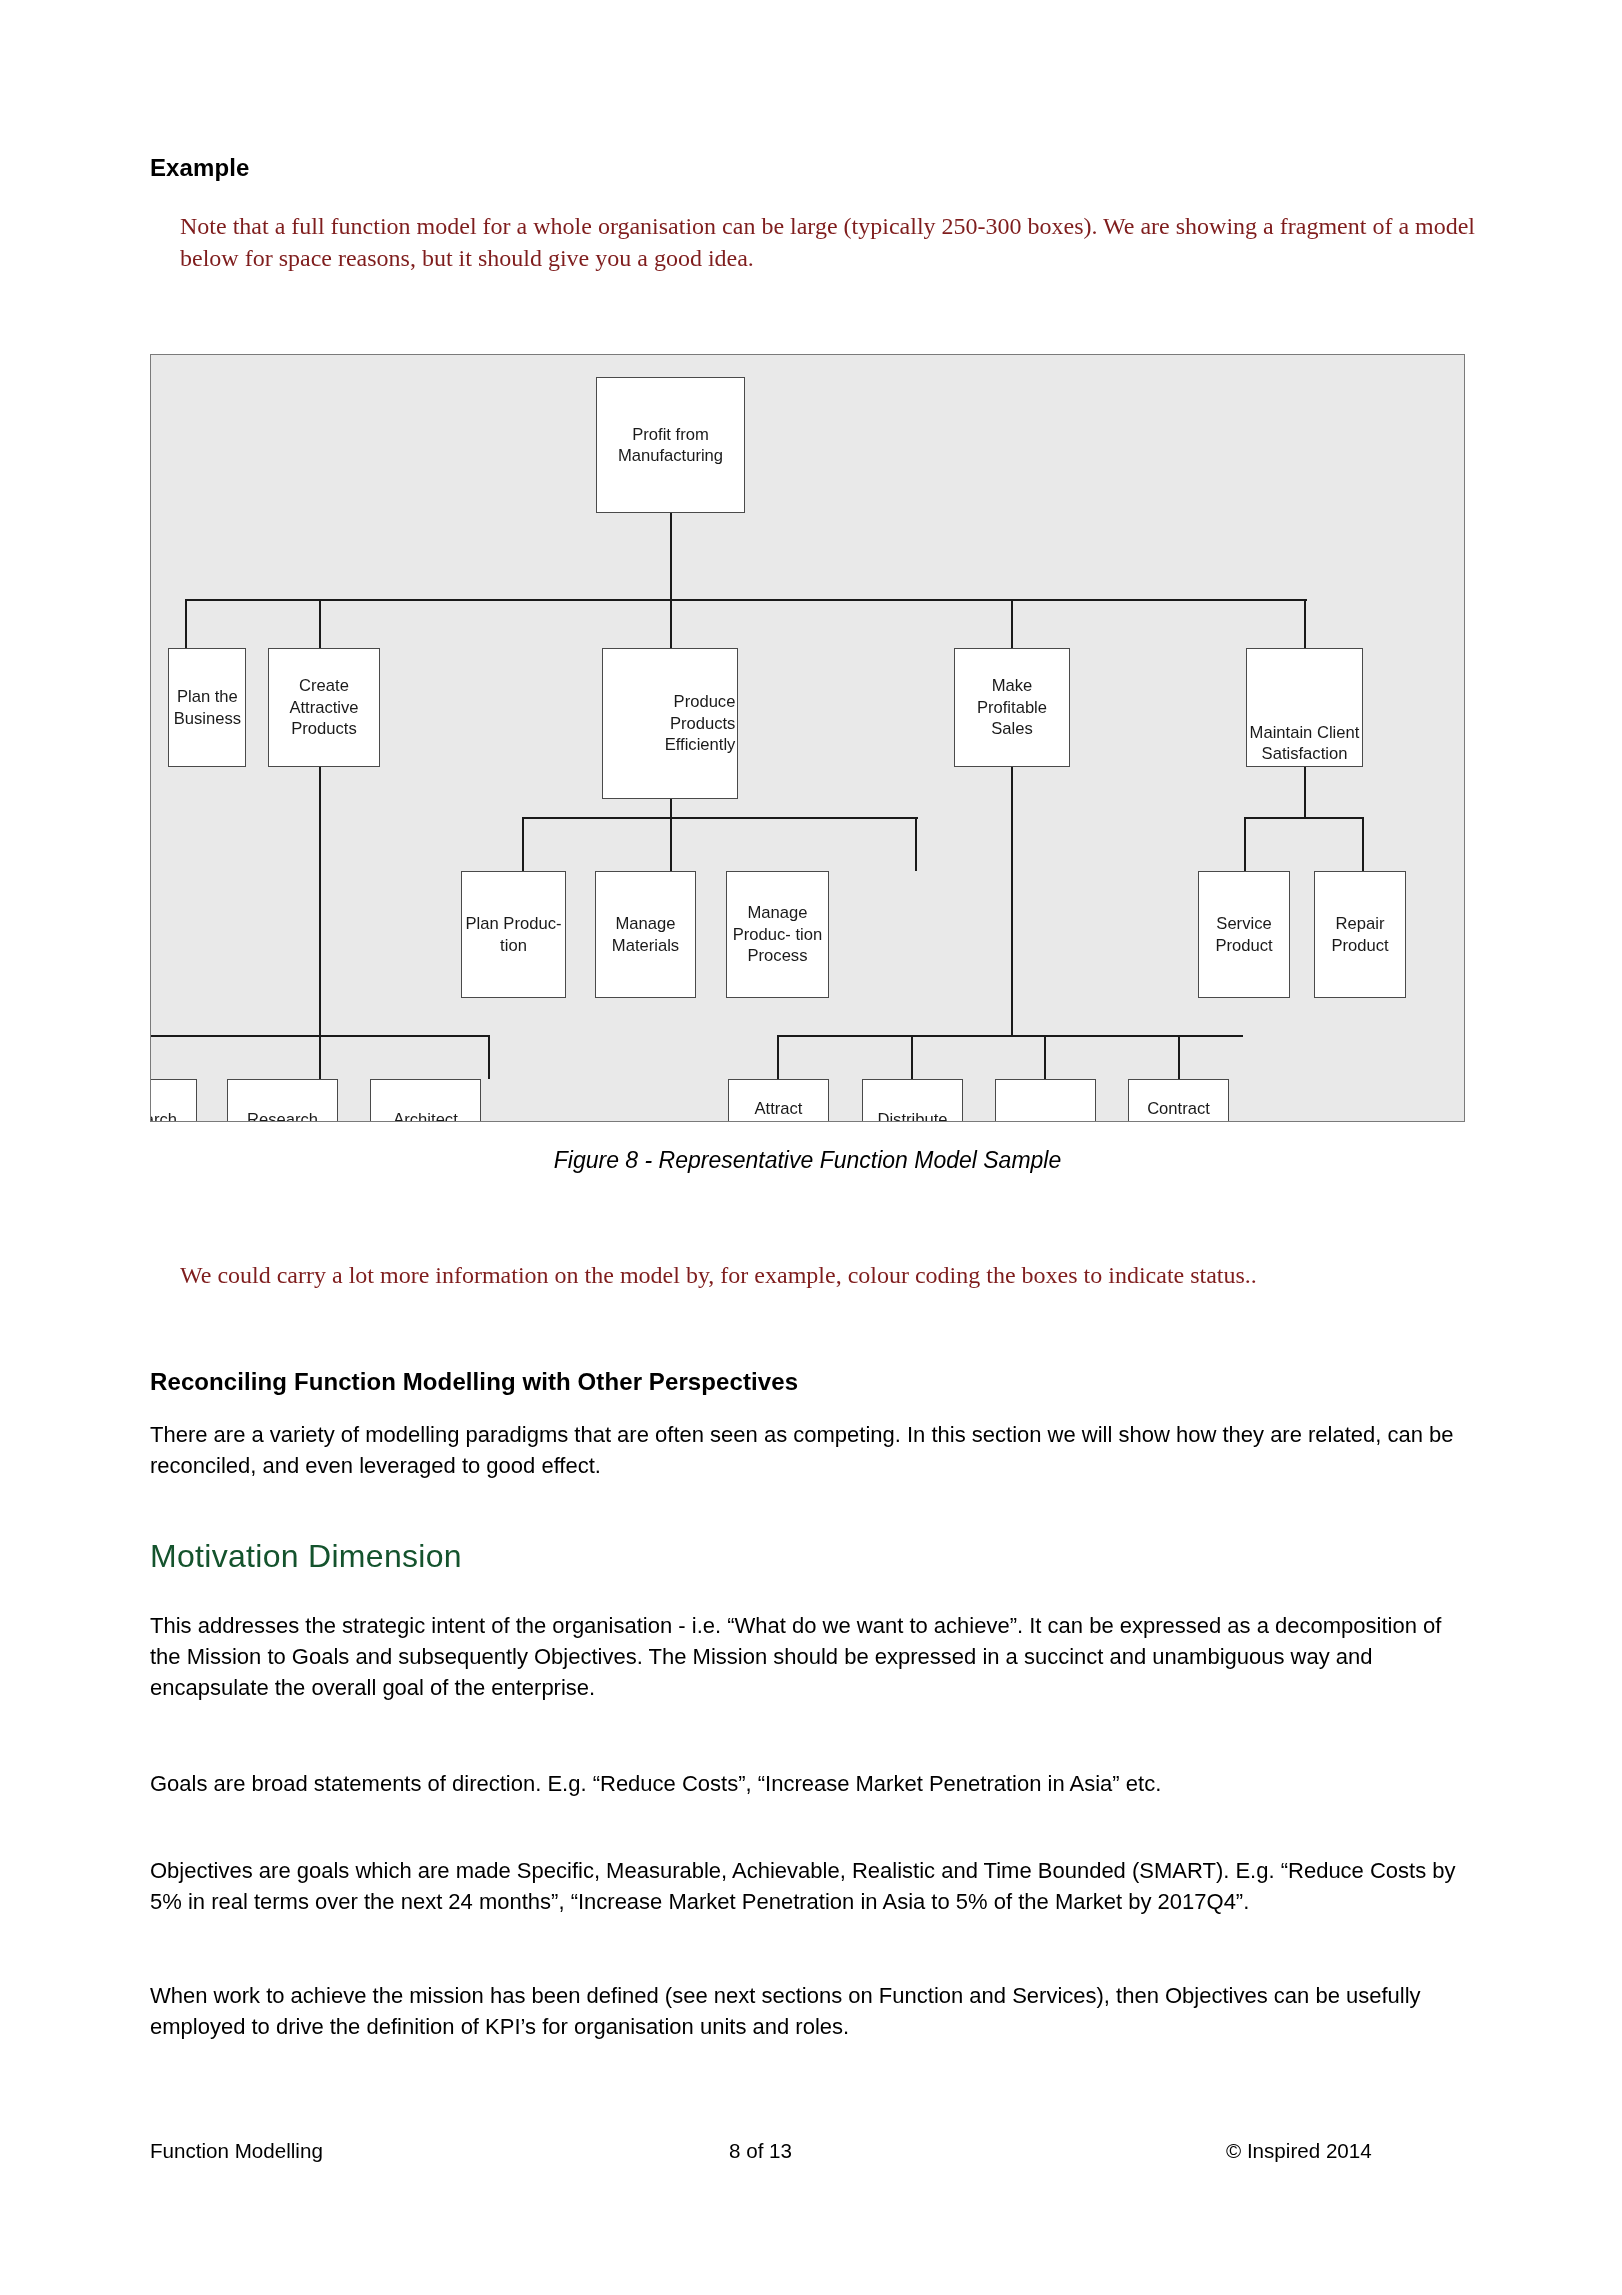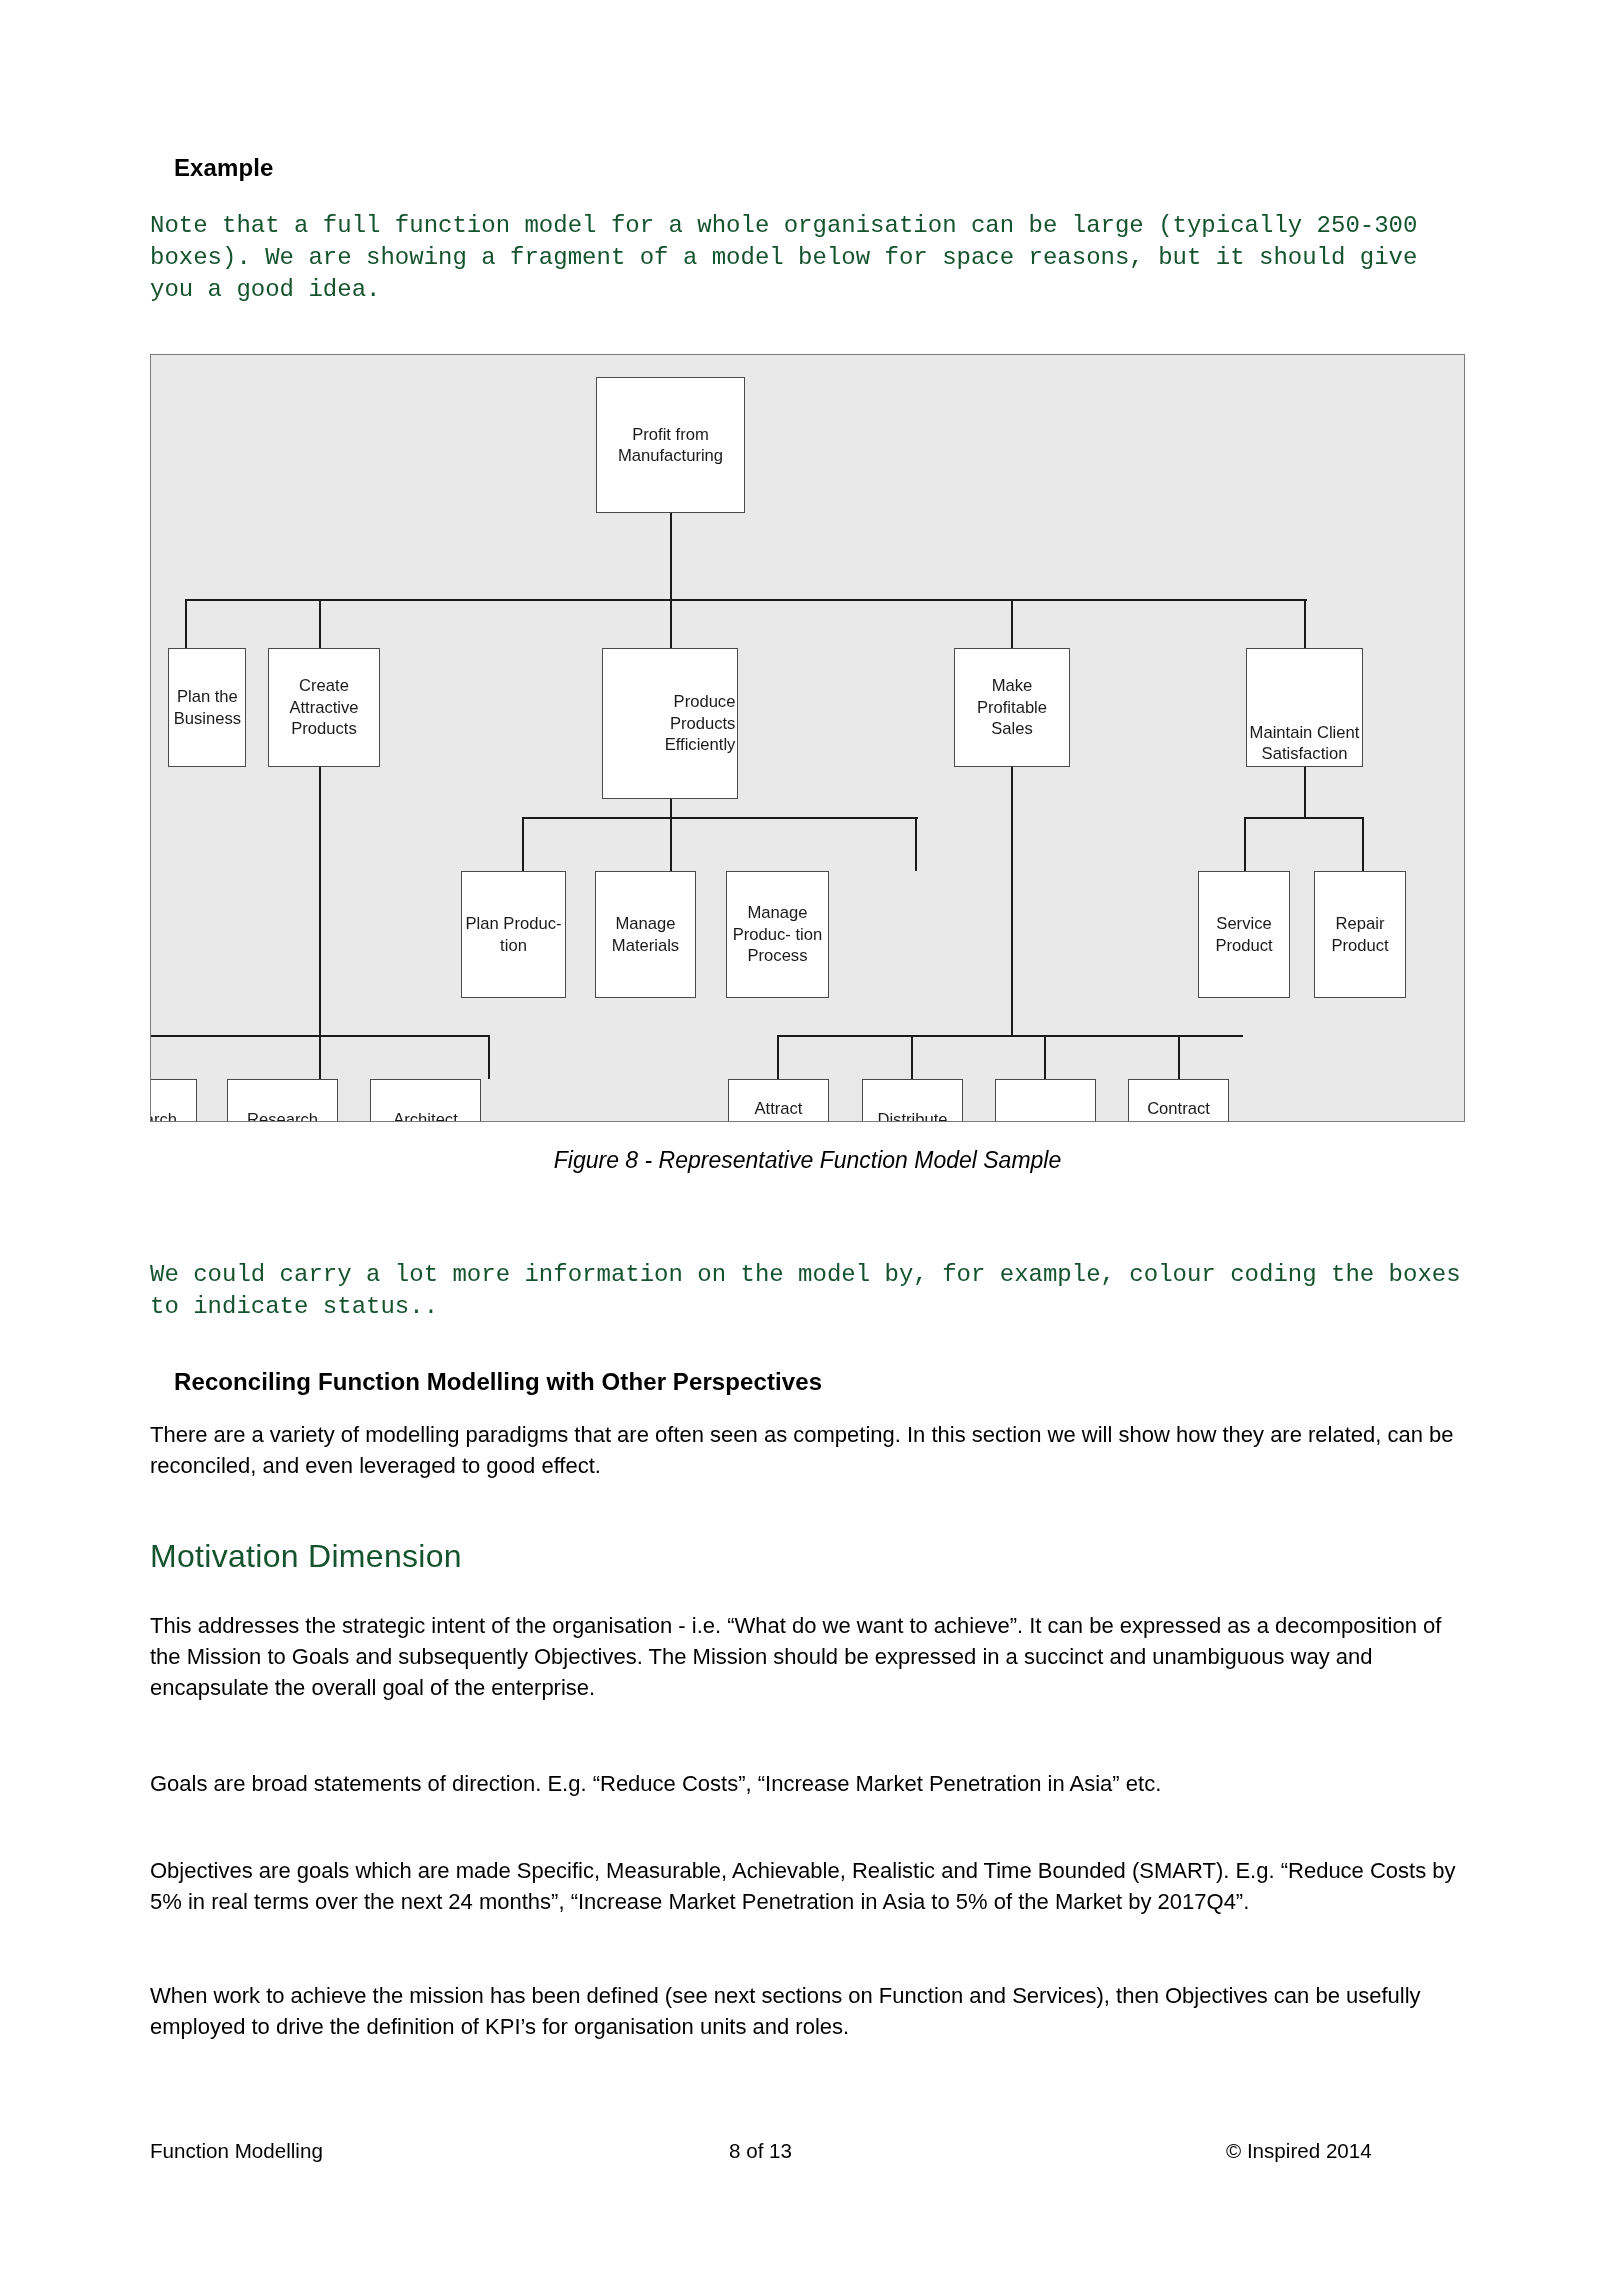--- a/index.html
+++ b/index.html
@@ -8,31 +8,31 @@
     background:#ffffff;
     font-family:"Liberation Sans",sans-serif;
     -webkit-font-smoothing:antialiased;
   }
   .page{position:relative;width:1622px;height:2295px;box-sizing:border-box;}
 
   
   .h2{
     position:absolute;
     font-family:"Liberation Sans",sans-serif;
-    font-weight:bold;font-size:24px;color:#000;letter-spacing:0.1px;margin-left:24px;
+    font-weight:bold;font-size:24px;color:#000;letter-spacing:0.1px;
   }
   .h1-light{
     position:absolute;
     font-family:"Liberation Sans",sans-serif;
     font-weight:normal;font-size:32px;color:#14532d;letter-spacing:0.3px;
   }
   .serif-p{
     position:absolute;
-    font-family:Liberation Mono, monospace;
-    font-size:24px;line-height:32px;color:#14532d;
+    font-family:Liberation Serif, serif;
+    font-size:24px;line-height:32px;color:#7f1d1d;margin-left:30px;
   }
   .sans-p{
     position:absolute;
     font-family:"Liberation Sans",sans-serif;
     font-size:22px;line-height:31px;color:#000;
   }
   .caption{
     position:absolute;
     font-family:"Liberation Sans",sans-serif;
     font-style:italic;font-size:23px;color:#000;text-align:center;

